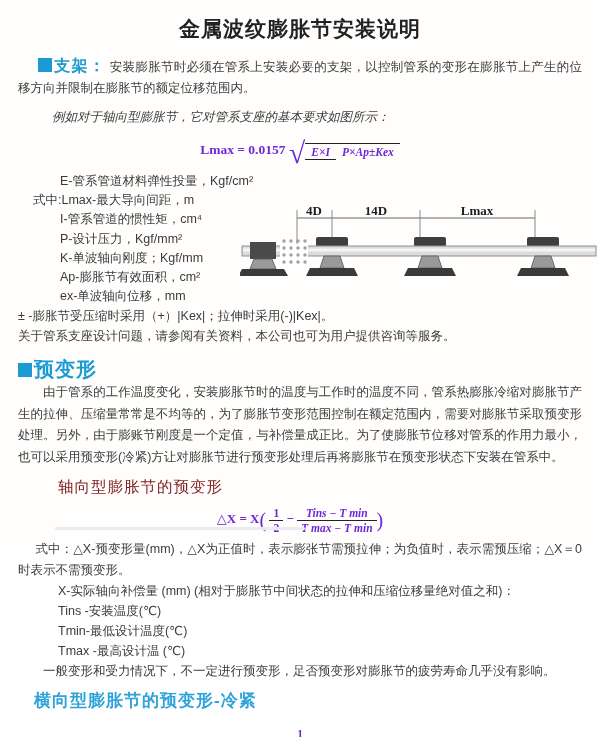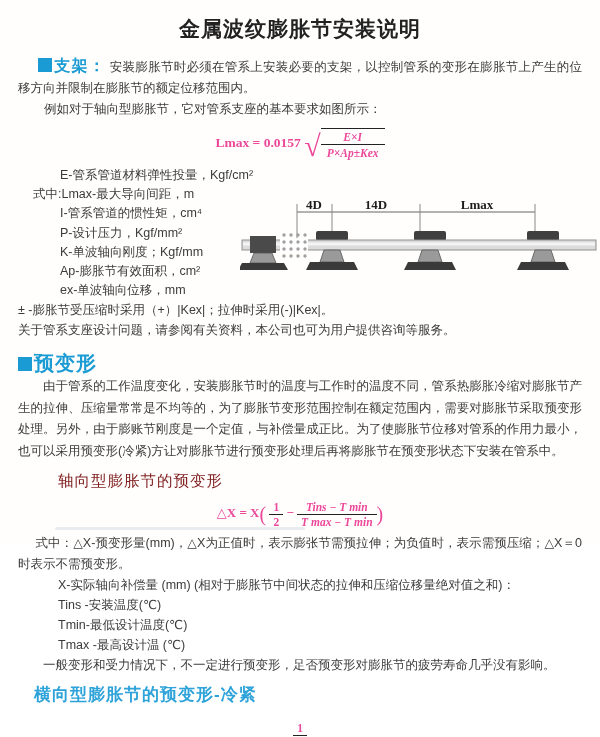--- a/index.html
+++ b/index.html
@@ -14,27 +14,27 @@
     padding-top:14px;line-height:30px;letter-spacing:1px;
   }
   .accent{color:#1b9bd3;}
   .para{margin:0;text-align:justify;}
   .p1{margin-top:11px;text-indent:20px;}
   .sec-marker{
     display:inline-block;width:14px;height:14px;background:#1b9bd3;
     vertical-align:-1px;margin-right:2px;
   }
   .sec-head-inline{font-size:16px;font-weight:600;color:#1b9bd3;letter-spacing:1px;}
-  .example-line{margin:0;text-indent:26px;}
+  .example-line{margin:8px;text-indent:26px;font-style:italic;}
   
-  .formula-row{text-align:center;font-family:"Liberation Serif","DejaVu Serif",serif;color:#ec4899;}
+  .formula-row{text-align:center;font-family:"Liberation Serif","DejaVu Serif",serif;color:#6d28d9;}
   .f1{margin:8px 0 4px 0;font-weight:bold;font-size:13.5px;}
   .sqrt{display:inline-flex;align-items:center;vertical-align:middle;}
   .radical{font-size:30px;font-weight:400;line-height:1;transform:translateY(2px);}
-  .frac-stack{display:inline-flex;flex-direction:column;text-align:center;font-size:11.5px;line-height:14px;border-top:1.4px solid #222;font-style:italic;}
+  .frac-stack{display:inline-flex;flex-direction:row;text-align:center;font-size:11.5px;line-height:14px;border-top:1.4px solid #222;font-style:italic;}
   .frac-stack .num{border-bottom:1.2px solid #222;padding:1px 6px 0 6px;}
   .frac-stack .den{padding:1px 6px 0 6px;}
   .frac{display:inline-flex;flex-direction:column;text-align:center;font-size:11.5px;line-height:14px;vertical-align:middle;font-style:italic;}
   .frac .num{border-bottom:1.2px solid #222;padding:0 4px;}
   .frac .den{padding:0 4px;}
   .paren{font-size:20px;font-weight:400;vertical-align:middle;}
   .f-axial,.f-lateral{font-size:13px;font-weight:bold;}
   .f-axial .frac,.f-lateral .frac{font-weight:bold;}
   
   .defs-wrap{position:relative;margin-top:6px;height:134px;}

